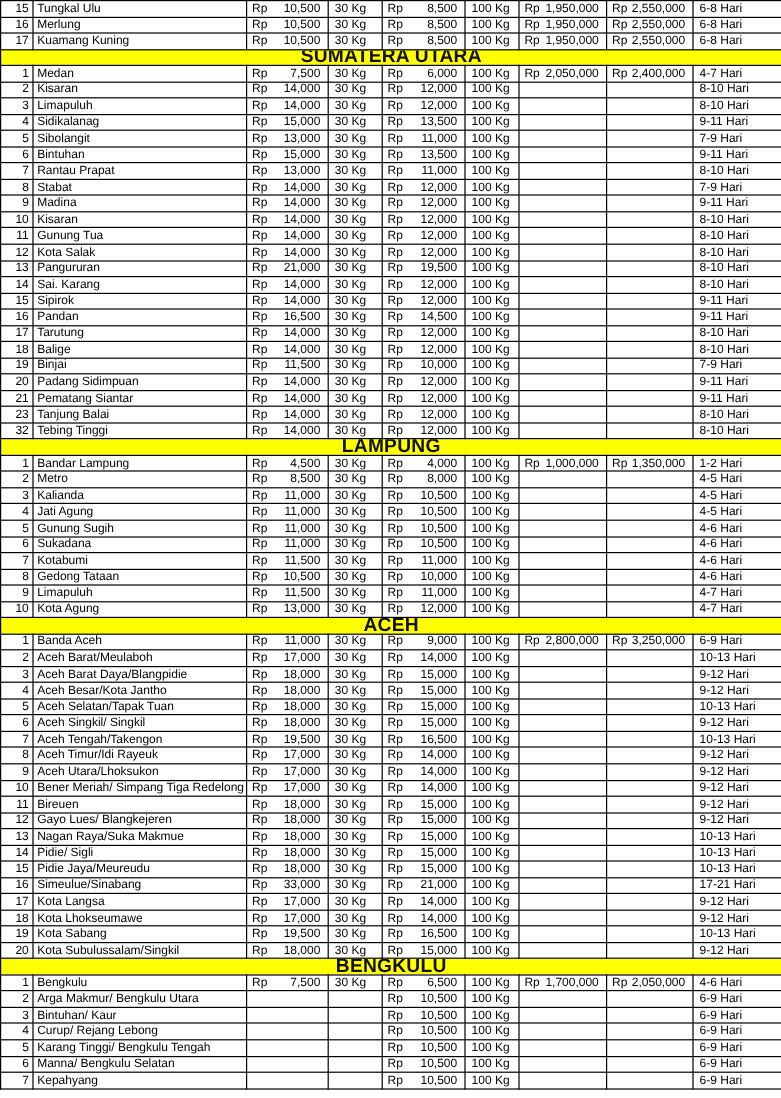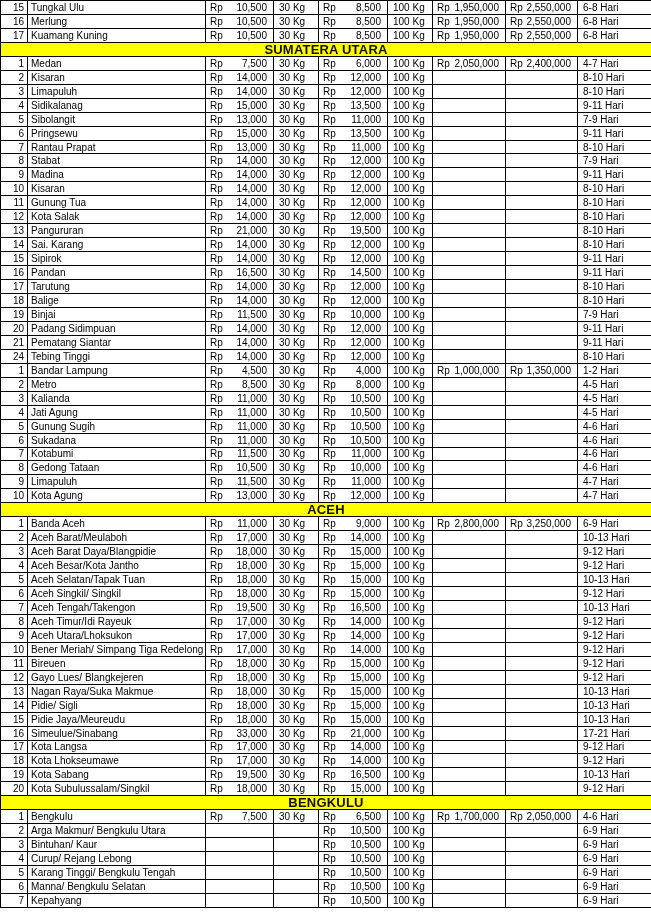--- a/index.html
+++ b/index.html
@@ -26,21 +26,21 @@
   td.city{text-align:left;padding-left:3px;}
   td.price{text-align:right;padding-right:6px;position:relative;}
   td.price .rp{float:left;padding-left:4px;}
   td.kg{text-align:left;padding-left:5px;}
   td.hari{text-align:left;padding-left:5px;}
   tr.section td{
     background:#ffff00;
     color:#111111;
     text-align:center;
     font-weight:bold;
-    font-size:13px;
+    font-size:16px;
     letter-spacing:0.2px;
   }
 </style>
 </head>
 <body>
 
 <table>
   <colgroup>
     <col style="width:27px">
     <col style="width:178px">
@@ -139,21 +139,21 @@
         <td class="price"><span class="rp">Rp</span><span class="amt">13,000</span></td>
         <td class="kg">30 Kg</td>
         <td class="price"><span class="rp">Rp</span><span class="amt">11,000</span></td>
         <td class="kg">100 Kg</td>
         <td class="price"></td>
         <td class="price"></td>
         <td class="hari">7-9 Hari</td>
       </tr>
       <tr>
         <td class="no">6</td>
-        <td class="city">Pringsewu</td>
+        <td class="city">Bintuhan</td>
         <td class="price"><span class="rp">Rp</span><span class="amt">15,000</span></td>
         <td class="kg">30 Kg</td>
         <td class="price"><span class="rp">Rp</span><span class="amt">13,500</span></td>
         <td class="kg">100 Kg</td>
         <td class="price"></td>
         <td class="price"></td>
         <td class="hari">9-11 Hari</td>
       </tr>
       <tr>
         <td class="no">7</td>
@@ -314,29 +314,43 @@
         <td class="city">Pematang Siantar</td>
         <td class="price"><span class="rp">Rp</span><span class="amt">14,000</span></td>
         <td class="kg">30 Kg</td>
         <td class="price"><span class="rp">Rp</span><span class="amt">12,000</span></td>
         <td class="kg">100 Kg</td>
         <td class="price"></td>
         <td class="price"></td>
         <td class="hari">9-11 Hari</td>
       </tr>
       <tr>
-        <td class="no">24</td>
+        <td class="no">23</td>
+        <td class="city">Tanjung Balai</td>
+        <td class="price"><span class="rp">Rp</span><span class="amt">14,000</span></td>
+        <td class="kg">30 Kg</td>
+        <td class="price"><span class="rp">Rp</span><span class="amt">12,000</span></td>
+        <td class="kg">100 Kg</td>
+        <td class="price"></td>
+        <td class="price"></td>
+        <td class="hari">8-10 Hari</td>
+      </tr>
+      <tr>
+        <td class="no">32</td>
         <td class="city">Tebing Tinggi</td>
         <td class="price"><span class="rp">Rp</span><span class="amt">14,000</span></td>
         <td class="kg">30 Kg</td>
         <td class="price"><span class="rp">Rp</span><span class="amt">12,000</span></td>
         <td class="kg">100 Kg</td>
         <td class="price"></td>
         <td class="price"></td>
         <td class="hari">8-10 Hari</td>
+      </tr>
+      <tr class="section">
+        <td colspan="9">LAMPUNG</td>
       </tr>
       <tr>
         <td class="no">1</td>
         <td class="city">Bandar Lampung</td>
         <td class="price"><span class="rp">Rp</span><span class="amt">4,500</span></td>
         <td class="kg">30 Kg</td>
         <td class="price"><span class="rp">Rp</span><span class="amt">4,000</span></td>
         <td class="kg">100 Kg</td>
         <td class="price"><span class="rp">Rp</span><span class="amt">1,000,000</span></td>
         <td class="price"><span class="rp">Rp</span><span class="amt">1,350,000</span></td>

